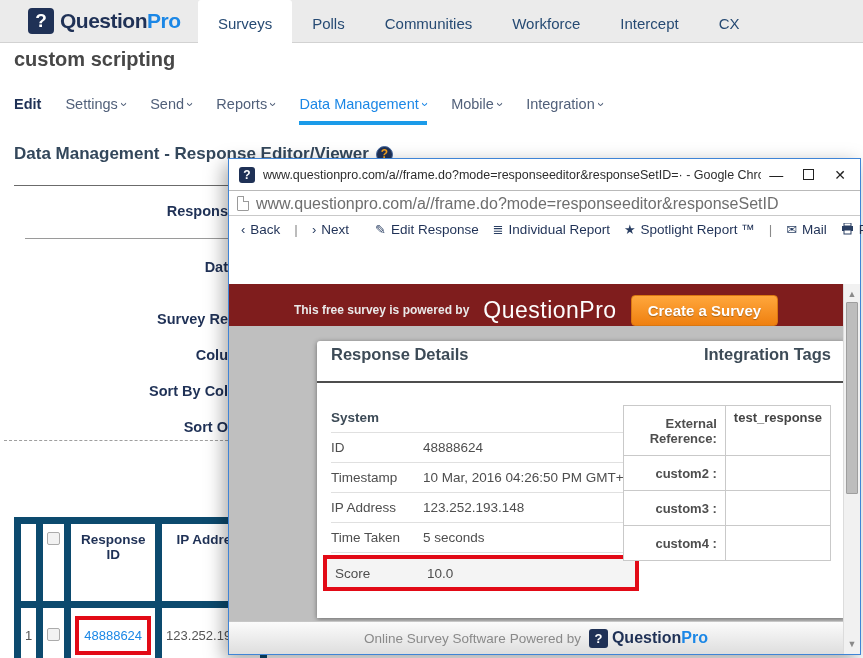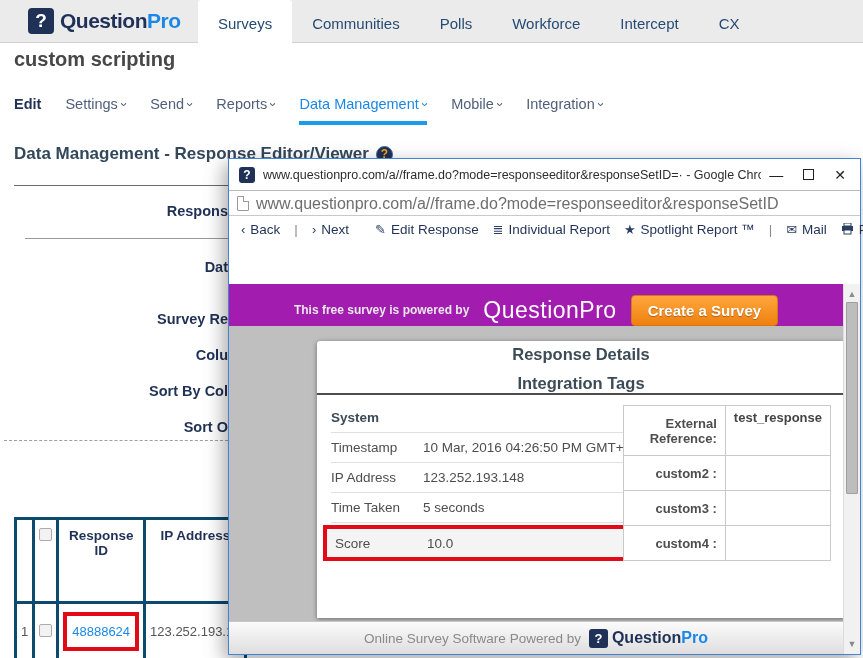--- a/index.html
+++ b/index.html
@@ -38,21 +38,21 @@
 
   
   .bg-label { position:absolute; right:635px; font-size:14.5px; font-weight:bold; color:#1f3156;
     white-space:nowrap; z-index:0; text-align:right; }
   .bg-rule { position:absolute; left:25px; top:238px; width:203px; border-top:1px solid #9a9a9a; z-index:0; }
   .bg-dashed { position:absolute; left:4px; top:440px; width:224px; border-top:1px dashed #9f9f9f; z-index:0; }
 
   
   .results-table { position:absolute; left:14px; top:517px; width:230px; border-collapse:collapse; z-index:0;
     background:#fff; font-size:13px; }
-  .results-table td, .results-table th { border:3px solid #0c4a6e; vertical-align:top; padding:8px 4px; }
+  .results-table td, .results-table th { border:7px solid #0c4a6e; vertical-align:top; padding:8px 4px; }
   .results-table th { color:#1f3156; font-size:13.5px; text-align:center; font-weight:bold; }
   .hdr-row th, .hdr-row td { height:84px; }
   .data-row td { height:52px; vertical-align:middle; text-align:center; color:#555; }
   .cb { width:13px; height:13px; background:#f2f2f2; border:1px solid #ababab; border-radius:2px; display:inline-block; }
   .col-num { width:27px; } .col-cb { width:42px; } .col-rid { width:62px; } .col-ip { width:99px; }
   .rid-link { color:#1b87e6; }
   .redbox-cell { display:inline-block; border:4px solid #e20a16; padding:8px 5px; }
   .ip-cell { white-space:nowrap; overflow:hidden; }
 
   
@@ -73,21 +73,21 @@
   .page-ico::after { content:""; position:absolute; right:-1px; top:-1px; width:5px; height:5px;
     background:#fff; border-left:1px solid #9a9a9a; border-bottom:1px solid #9a9a9a; }
   .url-text { font-size:16px; color:#6e6e6e; white-space:nowrap; overflow:hidden; }
 
   .ptoolbar { position:absolute; left:0; top:58px; right:0; height:24px; display:flex; align-items:center;
     padding:0 12px; gap:14px; font-size:13.5px; color:#1f3156; white-space:nowrap; }
   .tool-item { display:flex; align-items:center; gap:5px; cursor:pointer; color:#1f3156; }
   .tool-sep { color:#8a8a8a; }
   .ticon { font-size:13px; color:#2a3f63; }
 
-  .banner { position:absolute; left:0; top:125px; right:17px; height:52px; background:#a21caf;
+  .banner { position:absolute; left:0; top:125px; right:17px; height:52px; background:#7f1d1d;
     display:flex; align-items:center; justify-content:center; gap:14px; }
   .banner-text { color:#e9e9e9; font-size:12px; font-weight:bold; }
   .banner-brand { color:#fdfdfd; font-size:23px; font-weight:normal; letter-spacing:0.5px; }
   .create-btn { background:linear-gradient(#ffa73c,#ef8010); border:1px solid #d97711; border-radius:4px;
     color:#fff; font-weight:bold; font-size:15px; padding:6px 16px; cursor:pointer; text-shadow:0 1px 1px rgba(0,0,0,.3); }
 
   .pcontent { position:absolute; left:0; top:167px; right:17px; bottom:0; background:#bfbfbf; }
 
   .pscrollbar { position:absolute; right:0; top:125px; bottom:0; width:17px; background:#f1f1f1;
     border-left:1px solid #dcdcdc; }
@@ -102,21 +102,21 @@
     display:flex; align-items:center; justify-content:center; gap:8px; }
   .pfooter-text { font-size:13.5px; color:#8a8a8a; }
   .mini-logo { display:flex; align-items:center; gap:4px; }
   .mini-logo-icon { width:19px; height:19px; background:#1f3156; border-radius:3px; color:#fff; font-weight:bold;
     font-size:13px; display:flex; align-items:center; justify-content:center; }
   .mini-q { color:#1f3156; font-size:16px; font-weight:bold; } .mini-pro { color:#1b87e6; font-size:16px; font-weight:bold; }
 
   
   .panel { position:absolute; left:88px; top:15px; width:528px; height:277px; background:#fff;
     border-radius:3px 3px 0 0; box-shadow:0 1px 5px rgba(0,0,0,.45); padding:0 14px; }
-  .panel-head { display:flex; justify-content:space-between; align-items:center; height:52px; padding-top:4px;flex-direction:column; }
+  .panel-head { display:flex; justify-content:space-between; height:40px; padding-top:4px; }
   .panel-title { font-size:16.5px; font-weight:bold; color:#3d4b57; }
   .panel-rule { border-top:2px solid #4d4d4d; margin:0 -14px; }
 
   .details { position:absolute; left:14px; top:62px; width:300px; font-size:13.5px; color:#4e4e4e; }
   .d-row { display:flex; align-items:center; height:30px; border-bottom:1px solid #e0e0e0; }
   .d-row:last-child { border-bottom:none; }
   .d-label { width:92px; flex:0 0 auto; }
   .d-label.bold { font-weight:bold; color:#3d4b57; }
   .d-value { white-space:nowrap; }
   .d-row.score { background:#f4f4f4; border:4px solid #e20a16; height:36px; margin-left:-8px; margin-top:2px;
@@ -131,22 +131,22 @@
 </head>
 <body>
 
 <div class="topbar">
   <div class="logo">
     <div class="logo-icon">?</div>
     <div><span class="logo-q">Question</span><span class="logo-pro">Pro</span></div>
   </div>
   <div class="toptabs">
     <div class="toptab active">Surveys</div>
+    <div class="toptab">Polls</div>
     <div class="toptab">Communities</div>
-    <div class="toptab">Polls</div>
     <div class="toptab">Workforce</div>
     <div class="toptab">Intercept</div>
     <div class="toptab">CX</div>
   </div>
 </div>
 
 <div class="page-title">custom scripting</div>
 
 <div class="subnav">
   <div class="subnav-item first">Edit</div>
@@ -256,20 +256,24 @@
       <div class="panel-head">
         <span class="panel-title">Response Details</span>
         <span class="panel-title">Integration Tags</span>
       </div>
       <div class="panel-rule"></div>
 
       <div class="details">
         <div class="d-row">
           <span class="d-label bold">System</span>
           <span class="d-value"></span>
+        </div>
+        <div class="d-row">
+          <span class="d-label">ID</span>
+          <span class="d-value">48888624</span>
         </div>
         <div class="d-row">
           <span class="d-label">Timestamp</span>
           <span class="d-value">10 Mar, 2016 04:26:50 PM GMT+10:00</span>
         </div>
         <div class="d-row">
           <span class="d-label">IP Address</span>
           <span class="d-value">123.252.193.148</span>
         </div>
         <div class="d-row">

